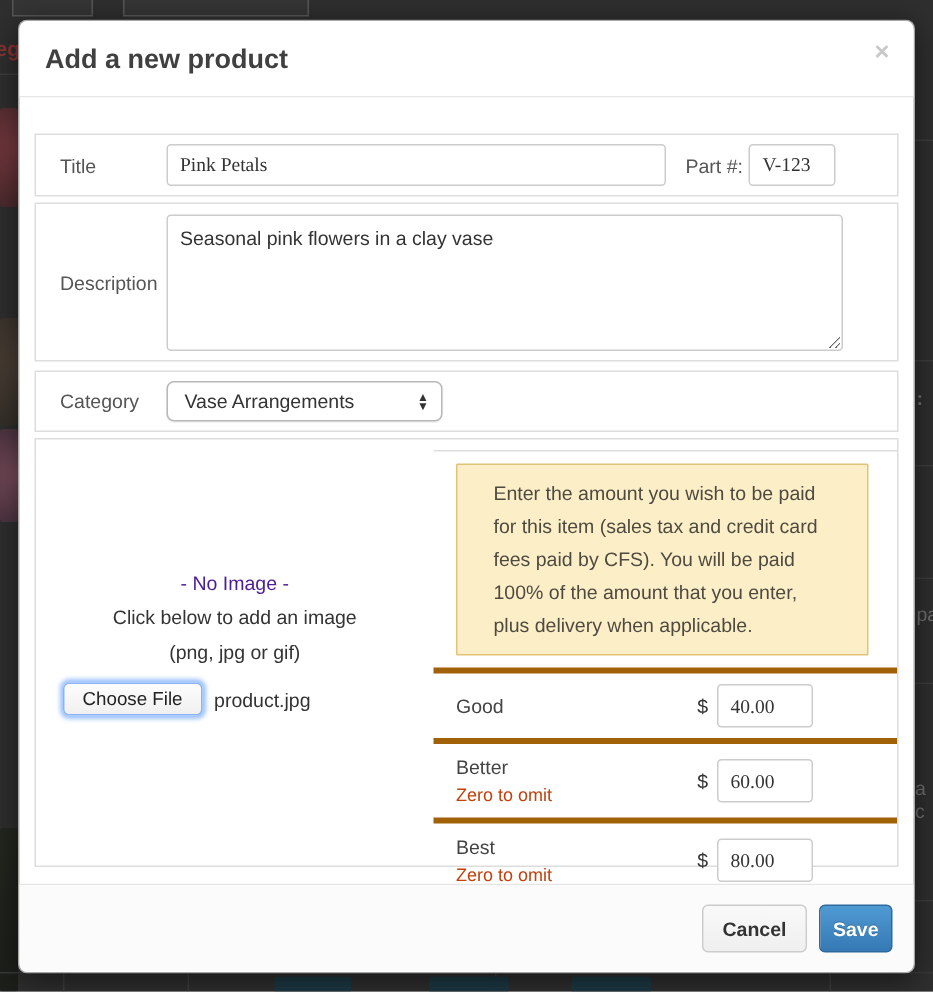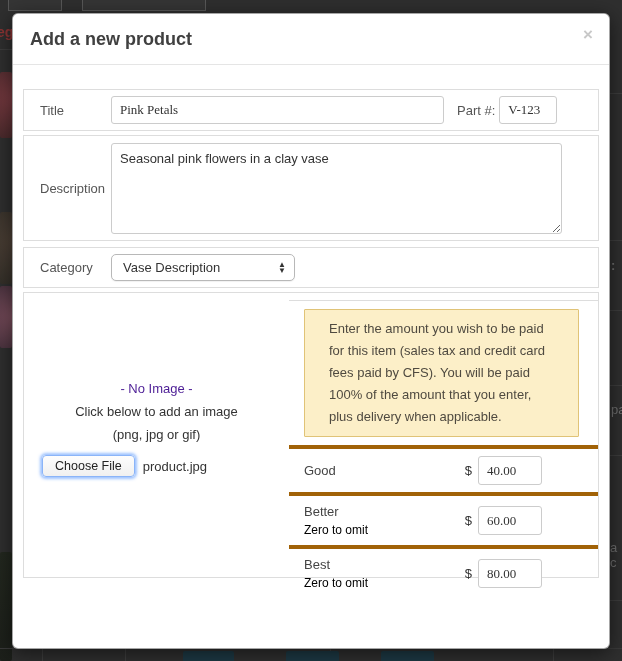--- a/index.html
+++ b/index.html
@@ -84,21 +84,21 @@
   .price-col { flex:1; display:flex; flex-direction:column; margin-top:7px; }
   .price-info-row { border-top:1px solid #ddd; padding:8px 19px 8px 15px; }
   .info-box {
     background:#fcefc8; border:1px solid #e0c377; border-radius:1px;
     padding:8px 24px; color:#4f4a40; line-height:22px; font-size:13px;
   }
   .tier-row { border-top:4px solid #a16207; display:flex; align-items:center; padding:9px 56px 9px 15px; }
   .tier-row.tall { padding-top:8px; padding-bottom:8px; }
   .tier-labels { display:flex; flex-direction:column; justify-content:center; }
   .tier-name { color:#444; }
-  .tier-note { color:#000000; font-size:12px; margin-top:4px; }
+  .tier-note { color:#c2410c; font-size:12px; margin-top:4px; }
   .tier-note:empty { display:none; }
   .price-group { margin-left:auto; display:flex; align-items:center; }
   .dollar { color:#333; margin-right:6px; }
   .price-input { width:64px; height:29px; }
 
   
   .modal-footer {
     position:absolute; left:0; right:0; bottom:0; height:59px;
     background:#fbfbfb; border-top:1px solid #e5e5e5; border-radius:0 0 6px 6px;
     display:flex; align-items:center; justify-content:flex-end; padding:0 14px; gap:8px;
@@ -125,21 +125,21 @@
     <div class="bg-hline" style="left:0; top:49px; width:12px;"></div>
 
     <div class="bg-blob" style="left:0; top:72px; height:66px; background:radial-gradient(circle at 120% 40%, #7c3b42, #4a2a2c);"></div>
     <div class="bg-blob" style="left:0; top:212px; height:72px; background:radial-gradient(circle at 120% 40%, #4d4036, #343029);"></div>
     <div class="bg-blob" style="left:0; top:286px; height:62px; background:radial-gradient(circle at 120% 50%, #7e4f5e, #4c3440);"></div>
     <div class="bg-blob" style="left:0; top:552px; height:109px; background:linear-gradient(#23281f, #1c1f1a);"></div>
 
     <div class="bg-frag" style="left:624px; top:101px;">si</div>
     <div class="bg-frag" style="left:611px; top:258px; font-weight:bold;">:</div>
     <div class="bg-frag" style="left:611px; top:402px;">pa</div>
-    <div class="bg-frag" style="left:610px; top:540px;">a c</div>
+    <div class="bg-frag" style="left:610px; top:518px;">a c</div>
     <div class="bg-hline" style="left:610px; top:93px; width:12px;"></div>
     <div class="bg-hline" style="left:610px; top:240px; width:12px;"></div>
     <div class="bg-hline" style="left:610px; top:310px; width:12px;"></div>
     <div class="bg-hline" style="left:610px; top:385px; width:12px;"></div>
     <div class="bg-hline" style="left:610px; top:455px; width:12px;"></div>
     <div class="bg-hline" style="left:610px; top:600px; width:12px;"></div>
 
     <div class="bg-hline" style="left:0; top:648px; width:622px; background:#3a3a3a;"></div>
     <div class="bg-vline" style="left:42px; top:648px; height:13px;"></div>
     <div class="bg-vline" style="left:125px; top:648px; height:13px;"></div>
@@ -167,21 +167,21 @@
       </div>
 
       <div class="row-box box-desc">
         <div class="fld-label w-label">Description</div>
         <textarea class="desc-textarea" style="">Seasonal pink flowers in a clay vase</textarea>
       </div>
 
       <div class="row-box box-cat">
         <div class="fld-label w-label">Category</div>
         <div class="select-box">
-          <div class="select-text">Vase Description</div>
+          <div class="select-text">Vase Arrangements</div>
           <div class="select-arrows">
               <span>▲</span>
               <span>▼</span>
             </div>
         </div>
       </div>
 
       <div class="row-box box-main">
 
         <div class="img-col">
@@ -229,15 +229,19 @@
             <div class="price-group">
               <span class="dollar">$</span>
               <input class="txt-input price-input" type="text" value="80.00" style="">
             </div>
           </div>
         </div>
       </div>
 
     </div>
 
+    <div class="modal-footer">
+      <button class="btn btn-cancel">Cancel</button>
+      <button class="btn btn-save">Save</button>
+    </div>
 
   </div>
 </div>
 
 </body></html>

